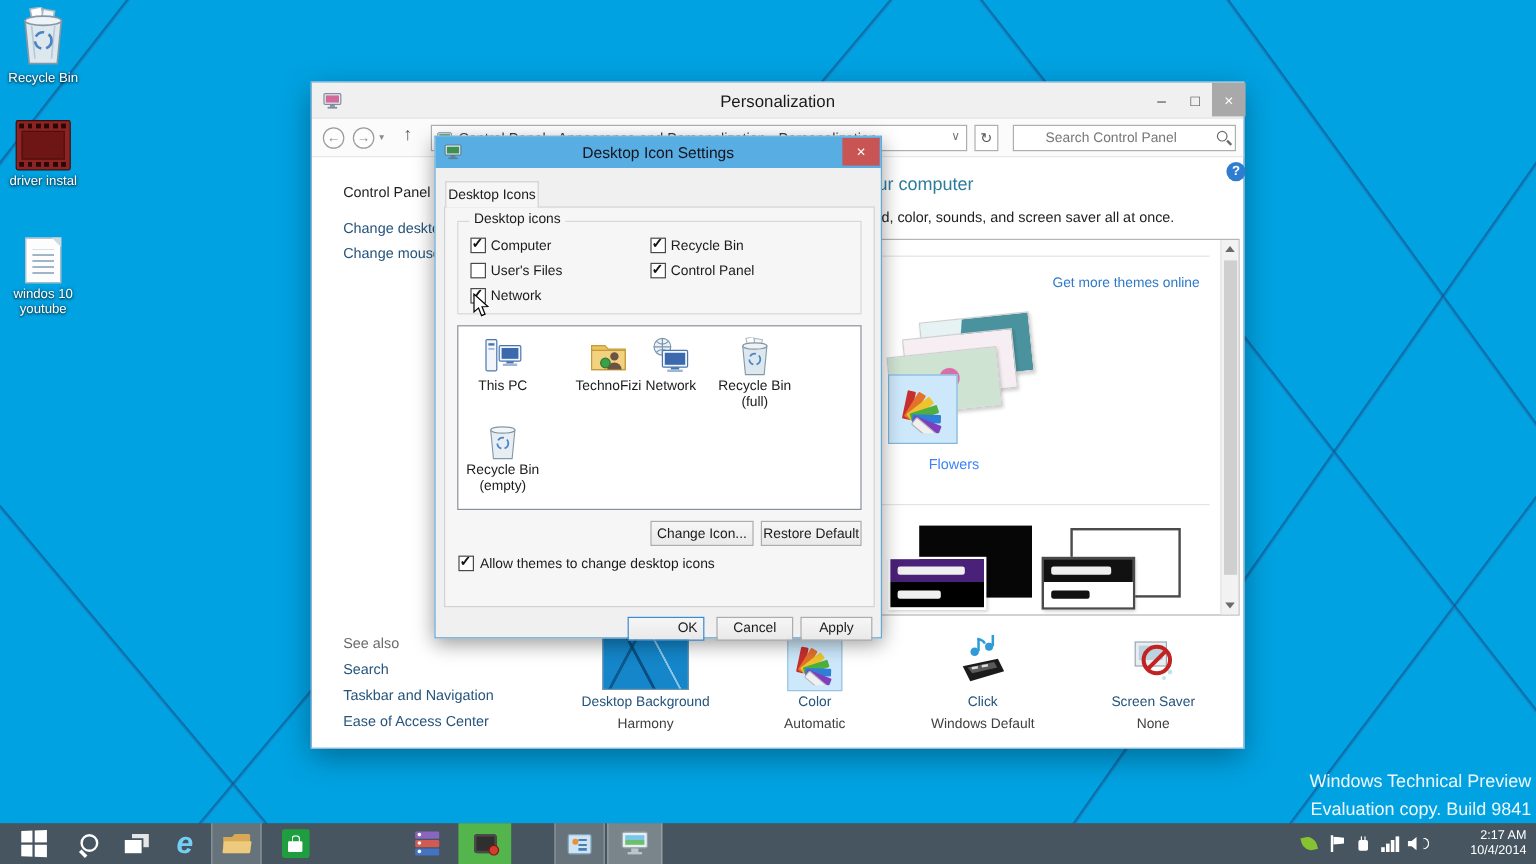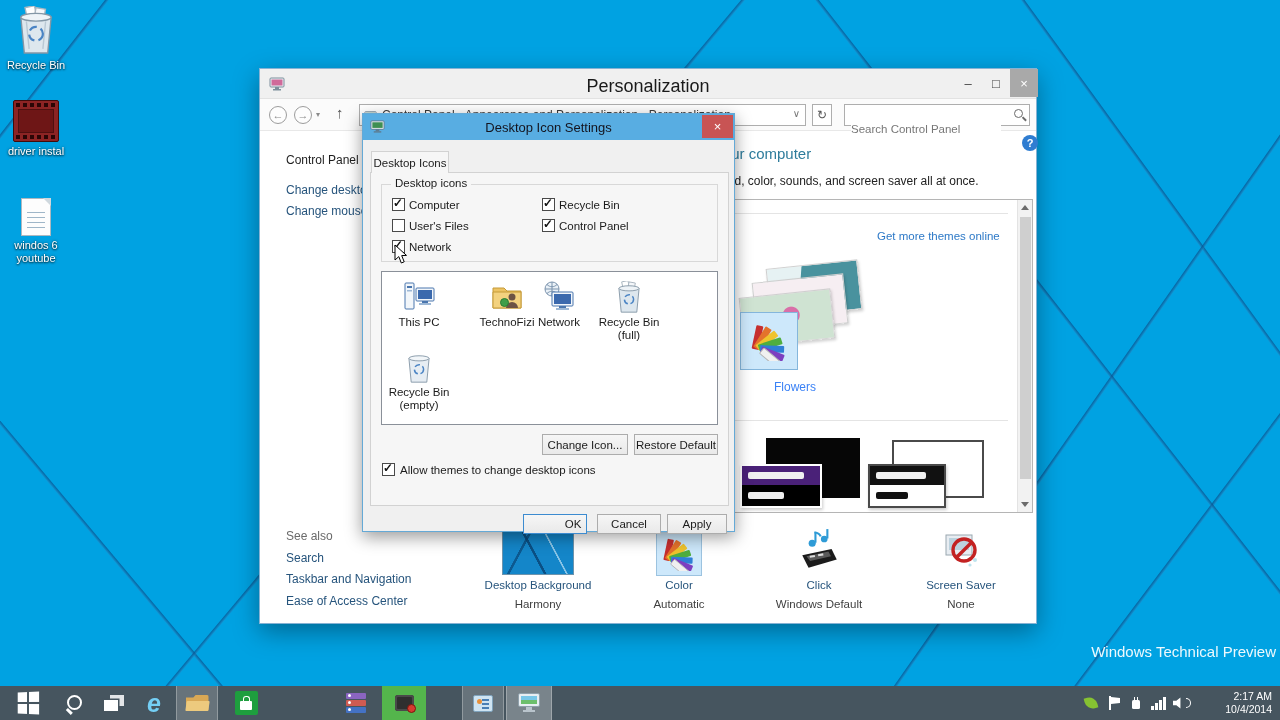--- a/index.html
+++ b/index.html
@@ -29,38 +29,38 @@
 
   
   .watermark { position:absolute; left:1010px; top:640px; width:266px; text-align:right;
                color:rgba(255,255,255,.93); font-size:15px; line-height:23px; }
 
   
   .win { position:absolute; left:259px; top:68px; width:778px; height:556px; background:#fff;
          border:1px solid #86b2d4; box-shadow:0 8px 24px rgba(0,0,0,.35); z-index:10; }
   .win-titlebar { position:absolute; left:0; top:0; right:0; height:30px; background:#f0f0f0;
                   border-bottom:1px solid #e2e2e2; }
-  .win-title { position:absolute; left:0; right:0; top:7px; text-align:center; font-size:18px; color:#1a1a1a; }
+  .win-title { position:absolute; left:0; right:0; top:7px; text-align:center; font-size:14px; color:#1a1a1a; }
   .capbtn { position:absolute; top:0; width:28px; height:28px; display:flex; align-items:center;
             justify-content:center; font-size:13px; color:#444; }
   .capbtn.close { background:#a9a9a9; color:#fff; }
   .toolbar { position:absolute; left:0; top:30px; right:0; height:32px; background:#fbfbfb;
              border-bottom:1px solid #e8e8e8; }
   .navcirc { position:absolute; top:7px; width:18px; height:18px; border-radius:50%;
              border:1px solid #9c9c9c; color:#8b8b8b; font-size:11px; display:flex;
              align-items:center; justify-content:center; background:#fdfdfd; }
   .addr { position:absolute; left:99px; top:5px; width:447px; height:22px; background:#fff;
           border:1px solid #aeaeae; display:flex; align-items:center; }
   .addr .crumb { font-size:12px; color:#3b3b3b; white-space:nowrap; overflow:hidden; flex:1; }
   .tbbtn { position:absolute; top:5px; height:22px; background:#fff; border:1px solid #aeaeae;
            display:flex; align-items:center; justify-content:center; color:#555; font-size:12px; }
   .searchbox { position:absolute; left:584px; top:5px; width:186px; height:22px; background:#fff;
                border:1px solid #aeaeae; }
-  .searchbox input { position:absolute; left:6px; top:15px; width:150px; height:18px; border:none;
-                     outline:none; font-size:11.5px; color:#555; font-family:"Liberation Sans",sans-serif; }
+  .searchbox input { position:absolute; left:6px; top:1px; width:150px; height:18px; border:none;
+                     outline:none; font-size:11.5px; color:#555; font-family:"Liberation Sans",sans-serif;text-align:center; }
   .searchbox input::placeholder { color:#777; opacity:1; }
   .mag { position:absolute; right:6px; top:4px; width:9px; height:9px; border:1.5px solid #6b6b6b; border-radius:50%; }
   .mag::after { content:""; position:absolute; left:7px; top:8px; width:5px; height:1.5px;
                 background:#6b6b6b; transform:rotate(45deg); }
   .navlink { position:absolute; left:26px; font-size:12px; color:#26547c; white-space:nowrap; }
   .navhead { position:absolute; left:26px; font-size:12px; color:#6a6a6a; white-space:nowrap; }
   .cphead { position:absolute; left:26px; font-size:12px; color:#1e1e1e; white-space:nowrap; }
   .heading { position:absolute; left:221px; top:76px; font-size:15px; color:#2e7c9c; white-space:nowrap; }
   .subheading { position:absolute; left:221px; top:105px; font-size:12px; color:#222; white-space:nowrap; }
   .helpbtn { position:absolute; left:762px; top:66px; width:16px; height:16px; border-radius:50%;
@@ -225,25 +225,26 @@
     <div class="dlabel">driver instal</div>
   </div>
 
   <div class="dicon" style="left:0px; top:198px;">
     <div class="art">
       <div class="doc">
           <div class="fold"></div>
           <div class="lines"></div>
         </div>
     </div>
-    <div class="dlabel">windos 6 youtube</div>
+    <div class="dlabel">windos 10 youtube</div>
   </div>
 
   <div class="watermark">
     <div>Windows Technical Preview</div>
+    <div>Evaluation copy. Build 9841</div>
   </div>
 
   <div class="win">
     <div class="win-titlebar">
       <div class="abs" style="left:9px; top:7px;">
         <svg width="16" height="16" viewBox="0 0 16 16">
           <rect x="1" y="2" width="14" height="9" rx="1" fill="#e8eef2" stroke="#7d8f9c"></rect>
           <rect x="2.5" y="3.5" width="11" height="6" fill="#d06a9a"></rect>
           <rect x="6" y="11" width="4" height="2" fill="#7d8f9c"></rect>
             <rect x="4" y="13" width="8" height="1.5" fill="#7d8f9c"></rect>

